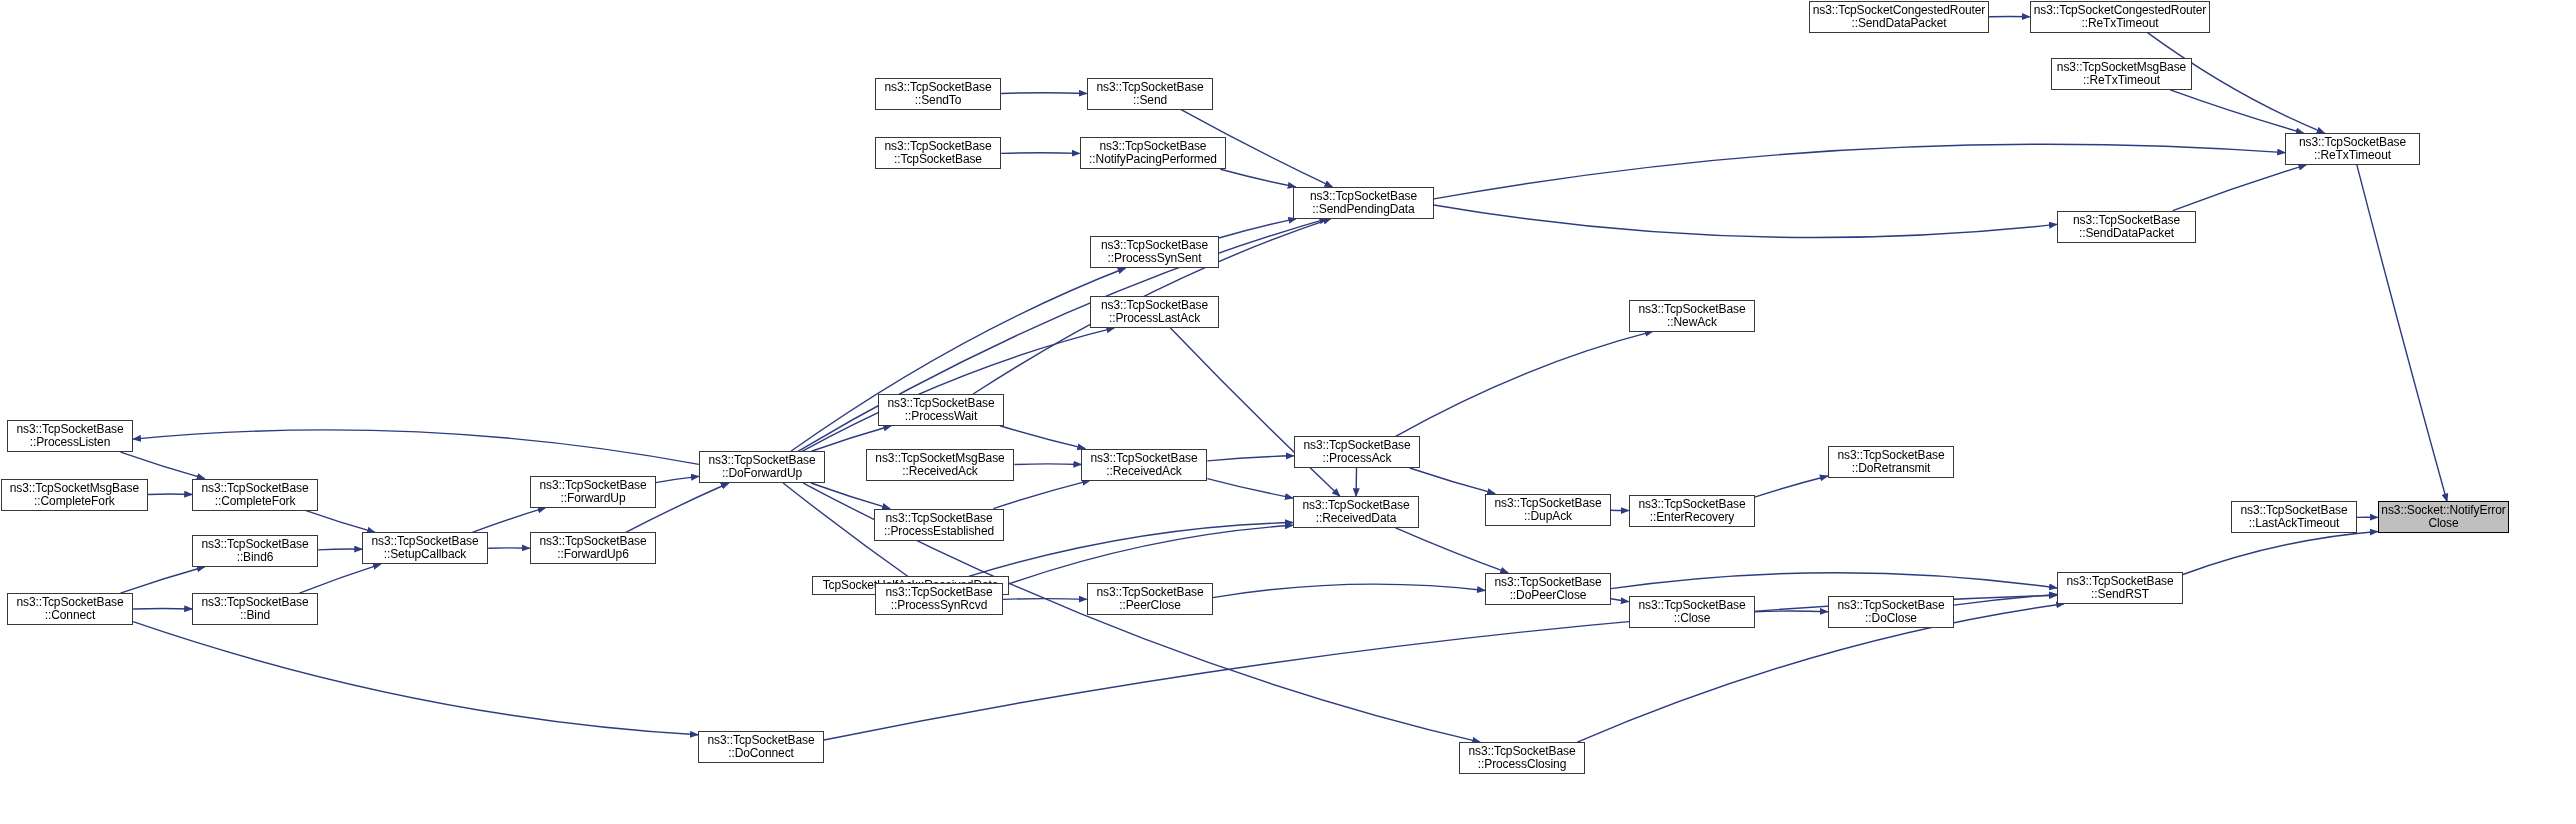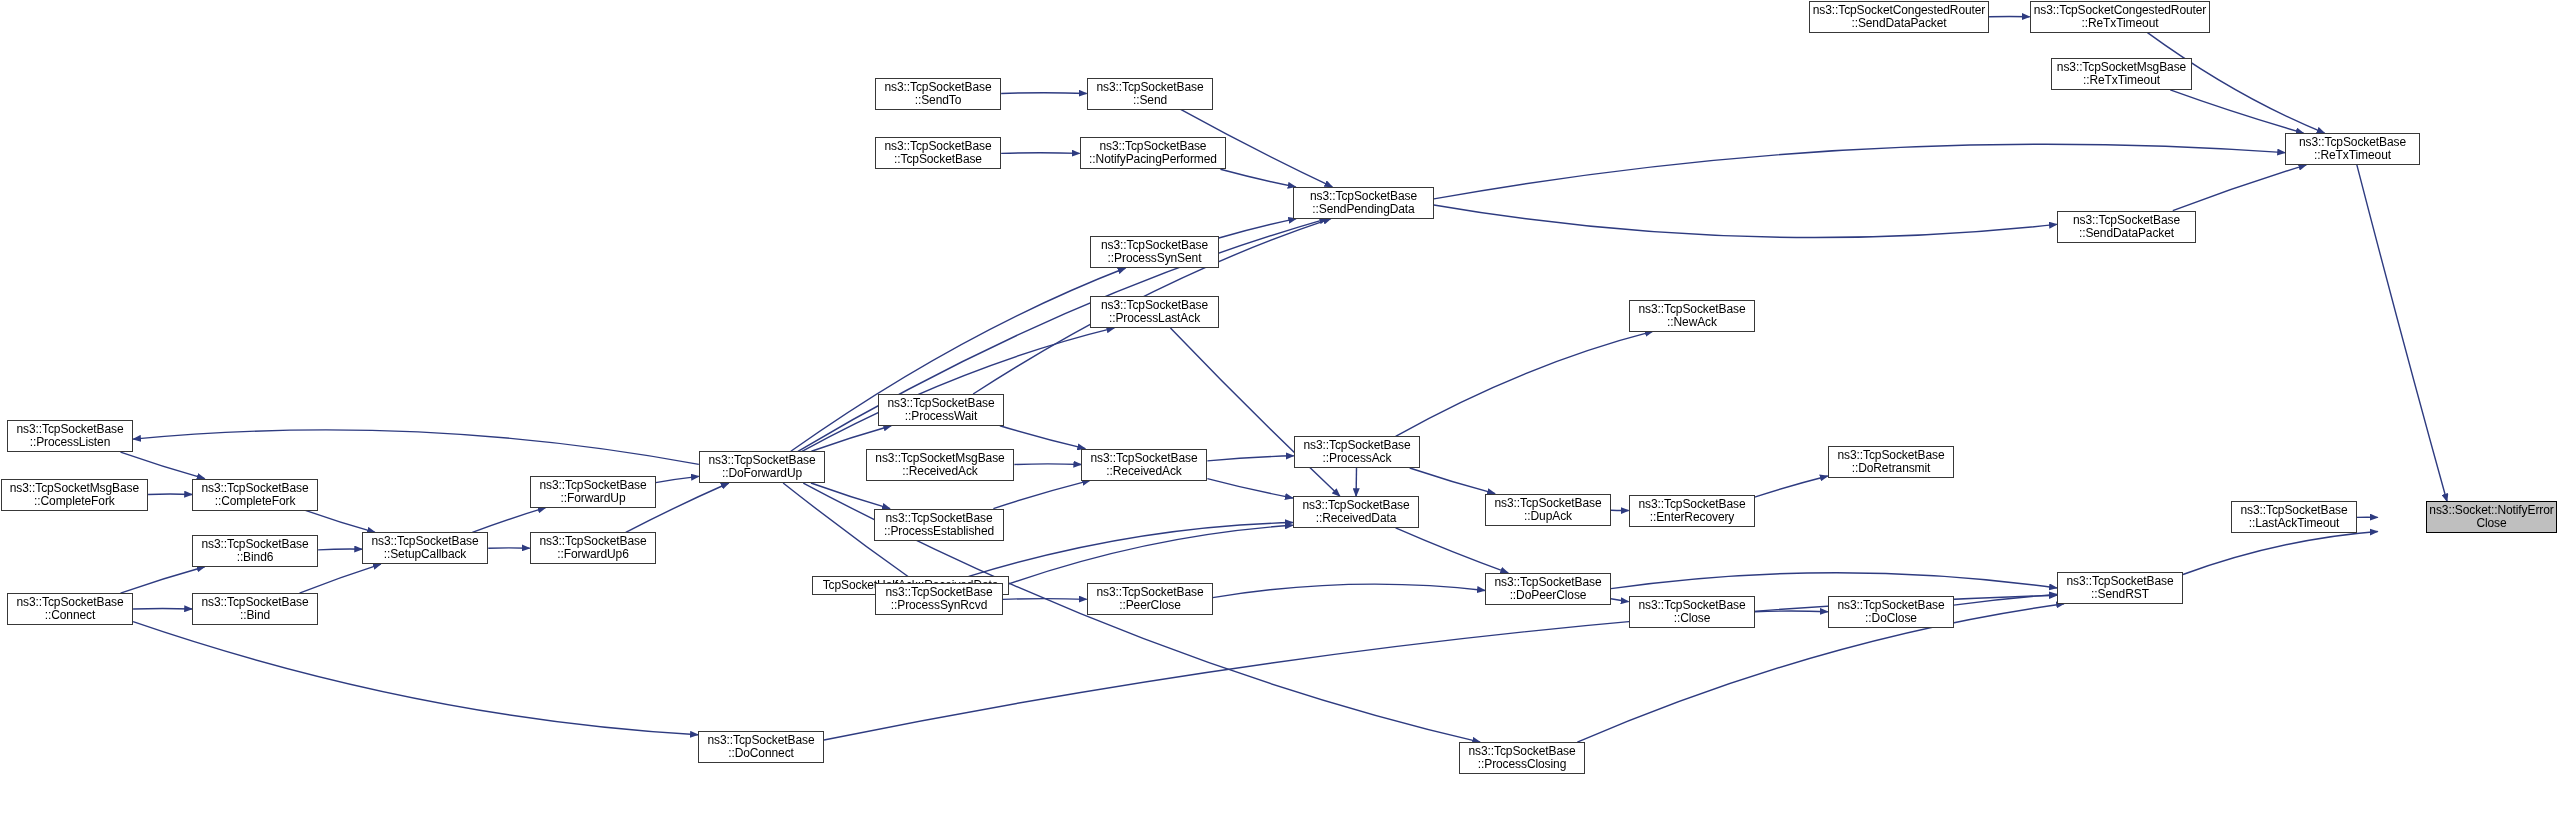--- a/index.html
+++ b/index.html
@@ -159,21 +159,21 @@
       <div class="node" style="left: 874px; top: 509px; width: 130px; height: 32px;">ns3::TcpSocketBase
 ::ProcessEstablished</div>
       <div class="node" style="left: 1293px; top: 496px; width: 126px; height: 32px;">ns3::TcpSocketBase
 ::ReceivedData</div>
       <div class="node" style="left: 1485px; top: 494px; width: 126px; height: 32px;">ns3::TcpSocketBase
 ::DupAck</div>
       <div class="node" style="left: 1629px; top: 495px; width: 126px; height: 32px;">ns3::TcpSocketBase
 ::EnterRecovery</div>
       <div class="node" style="left: 2231px; top: 501px; width: 126px; height: 32px;">ns3::TcpSocketBase
 ::LastAckTimeout</div>
-      <div class="node focus" style="left: 2378px; top: 501px; width: 131px; height: 32px; margin-left: 48px;">ns3::Socket::NotifyError
+      <div class="node focus" style="left: 2378px; top: 501px; width: 131px; height: 32px;">ns3::Socket::NotifyError
 Close</div>
       <div class="node" style="left: 812px; top: 576px; width: 197px; height: 19.4px;">TcpSocketHalfAck::ReceivedData</div>
       <div class="node" style="left: 875px; top: 583px; width: 128px; height: 32px;">ns3::TcpSocketBase
 ::ProcessSynRcvd</div>
       <div class="node" style="left: 1087px; top: 583px; width: 126px; height: 32px;">ns3::TcpSocketBase
 ::PeerClose</div>
       <div class="node" style="left: 1485px; top: 573px; width: 126px; height: 32px;">ns3::TcpSocketBase
 ::DoPeerClose</div>
       <div class="node" style="left: 1629px; top: 596px; width: 126px; height: 32px;">ns3::TcpSocketBase
 ::Close</div>

